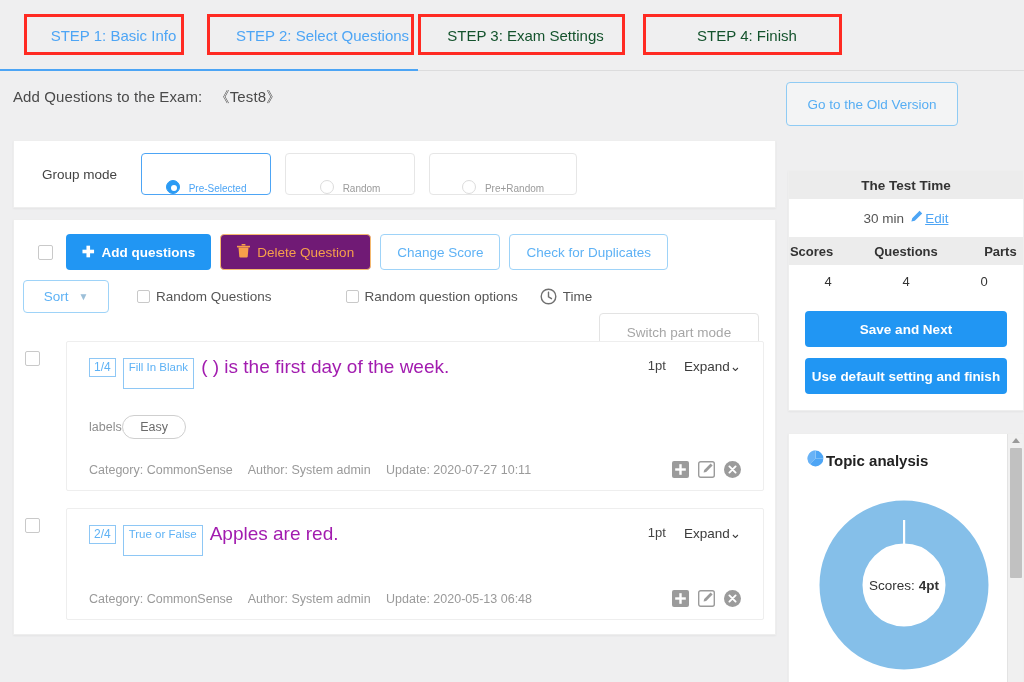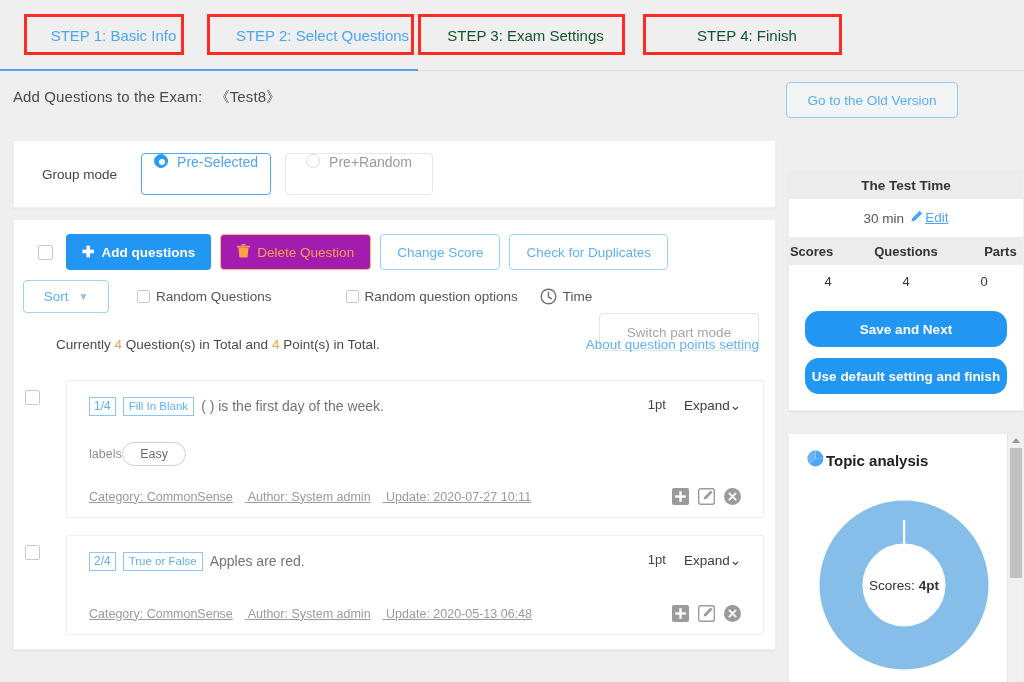--- a/index.html
+++ b/index.html
@@ -67,21 +67,21 @@
     position: absolute;
     left: 13px; top: 16px;
     font-size: 15px;
     color: #4a4a4a;
     letter-spacing: 0.1px;
   }
   #page-title .exam-name { color: #4a4a4a; }
   #old-version-btn {
     position: absolute;
     right: 66px; top: 10px;
-    width: 172px; height: 36px;
+    width: 172px; height: 44px;
     border: 1px solid #8fcbf4;
     border-radius: 4px;
     background: #f3f4f5;
     color: #57aef3;
     font-size: 13.5px;
     display: flex; align-items: center; justify-content: center;
     cursor: pointer;
   }
 
   
@@ -107,22 +107,22 @@
     height: 68px;
     display: flex; align-items: center;
     padding-left: 28px;
   }
   #group-mode-label { font-size: 13.5px; color: #444; margin-right: 24px; }
   .mode-opt {
     width: 130px; height: 42px;
     border: 1px solid #e6e6e6;
     border-radius: 4px;
     margin-right: 14px;
-    display: flex; align-items: flex-start; justify-content: center;
-    font-size: 14px; color: #9b9b9b;
+    display: flex; align-items: flex-end; justify-content: center;
+    font-size: 10px; color: #9b9b9b;
     cursor: pointer; background: #fff;
   }
   .mode-opt.sel { border-color: #4da5f5; color: #4da5f5; }
   .radio {
     width: 14px; height: 14px; border-radius: 50%;
     border: 1px solid #dcdcdc; margin-right: 9px; background: #fff;
     display: inline-block; position: relative; flex: none;
   }
   .mode-opt.sel .radio { border-color: #2b9bf4; background: #2b9bf4; }
   .mode-opt.sel .radio::after {
@@ -142,21 +142,21 @@
     flex: none; cursor: pointer;
   }
   .btn {
     height: 36px; border-radius: 4px;
     display: flex; align-items: center; justify-content: center;
     font-size: 13.5px; cursor: pointer; white-space: nowrap;
     padding: 0 16px;
   }
   #btn-add { background: #2196f3; color: #fff; margin-left: 13px; font-weight: bold; }
   #btn-add .plus { font-size: 15px; margin-right: 7px; font-weight: bold; }
-  #btn-delete { background: #a21caf; color: #f7a04a; border: 1px solid #f5b96f; margin-left: 9px; }
+  #btn-delete { background: #701a75; color: #f7a04a; border: 1px solid #f5b96f; margin-left: 9px; }
   #btn-delete .trash { margin-right: 7px; font-size: 14px; }
   #btn-change { background: #fff; color: #5eb2f5; border: 1px solid #9ed3f8; margin-left: 9px; }
   #btn-dup { background: #fff; color: #5eb2f5; border: 1px solid #9ed3f8; margin-left: 9px; }
 
   #toolbar-row2 {
     display: flex; align-items: center;
     padding: 10px 0 0 9px;
   }
   #sort-btn {
     width: 86px; height: 33px;
@@ -204,37 +204,37 @@
     position: relative;
   }
   .q-head { display: flex; align-items: flex-start; }
   .q-idx {
     border: 1px solid #8ec7f5; color: #5eb2f5;
     font-size: 12px; padding: 1px 4px 2px 4px; line-height: 14px;
     margin-right: 7px; flex: none;
   }
   .q-type {
     border: 1px solid #8ec7f5; color: #5eb2f5;
-    font-size: 11.5px; padding: 1px 5px 2px 5px; line-height: 14px;
+    font-size: 11.5px; padding: 1px 5px 14px 5px; line-height: 14px;
     margin-right: 7px; flex: none;
   }
-  .q-text { font-size: 14px; color: #737373; line-height: 18px; flex: 1; }
+  .q-text { font-size: 19px; color: #a21caf; line-height: 18px; flex: 1; }
   .q-pt { font-size: 13px; color: #444; margin-right: 18px; white-space: nowrap; }
   .q-expand { font-size: 13.5px; color: #3c3c3c; white-space: nowrap; cursor: pointer; }
   .q-labels { display: flex; align-items: center; margin-top: 26px; }
   .q-labels .lbl-txt { font-size: 12.5px; color: #8e8e8e; }
   .q-labels .pill {
     border: 1px solid #cfcfcf; border-radius: 14px;
     padding: 4px 17px; font-size: 12.5px; color: #6b6b6b;
     margin-left: -3px; background: #fff;
   }
   .q-meta {
     margin-top: 22px;
     font-size: 12.5px; color: #9a9a9a;
-    display: flex; align-items: center; justify-content: space-between; text-decoration: underline;
+    display: flex; align-items: center; justify-content: space-between;
   }
   .q-meta .metas span { margin-right: 12px; }
   .q-actions { display: flex; align-items: center; gap: 9px; }
   .q-actions .ic { cursor: pointer; display: inline-flex; }
 
   
   #right-col {
     position: absolute;
     left: 788px; top: 0;
     width: 236px;
@@ -247,30 +247,30 @@
   }
   #test-time-hdr {
     background: #ececec; height: 28px;
     display: flex; align-items: center; justify-content: center;
     font-weight: bold; font-size: 13.5px; color: #333;
   }
   #test-time-val {
     height: 38px; display: flex; align-items: center; justify-content: center;
     font-size: 13.5px; color: #555; gap: 6px;
   }
-  #test-time-val .edit { color: #4da5f5; cursor: pointer; display: inline-flex; gap: 2px; text-decoration: underline; }
+  #test-time-val .edit { color: #4da5f5; cursor: pointer; display: inline-flex; align-items: center; gap: 2px; text-decoration: underline; }
   #stats-hdr {
     background: #ececec; height: 28px;
     display: flex; align-items: center;
     font-weight: bold; font-size: 13px; color: #333; gap: 40px;
   }
   #stats-hdr div, #stats-vals div { flex: 1; text-align: center; }
   #stats-vals { display: flex; height: 32px; align-items: center; font-size: 13px; color: #333; }
   .side-btn {
-    margin: 0 16px; height: 36px; border-radius: 14px;
+    margin: 0 16px; height: 36px; border-radius: 4px;
     background: #2196f3; color: #fff; font-size: 13.5px;
     display: flex; align-items: center; justify-content: center;
     cursor: pointer; font-weight: bold;
   }
   #save-next-btn { margin-top: 14px; }
   #default-finish-btn { margin-top: 11px; }
 
   #topic-card {
     margin-top: 22px;
     background: #fff; border: 1px solid #eee;
@@ -343,20 +343,24 @@
 
 <div id="content">
 
   <div id="left-col">
 
     <div class="card" id="group-mode-card">
       <div id="group-mode-label">Group mode</div>
       <div class="mode-opt sel">
         <span class="radio"></span>
         <span>Pre-Selected</span>
+      </div>
+      <div class="mode-opt">
+        <span class="radio"></span>
+        <span>Random</span>
       </div>
       <div class="mode-opt" style="width:148px">
         <span class="radio"></span>
         <span>Pre+Random</span>
       </div>
     </div>
 
     <div class="card" id="toolbar-card">
 
       <div id="toolbar-row1">
@@ -398,26 +402,20 @@
                 <circle cx="8.5" cy="8.5" r="7.3" fill="none" stroke="#6f6f6f" stroke-width="1.4"></circle>
                 <path d="M8.5 4.3v4.5l3 1.9" fill="none" stroke="#6f6f6f" stroke-width="1.4" stroke-linecap="round"></path>
               </svg>
           </span>
           <span>Time</span>
         </div>
       </div>
 
       <div id="switch-part-btn">Switch part mode</div>
 
-      <div id="summary-row">
-        <div id="summary-text">
-          <span>Currently </span><b>4</b><span> Question(s) in Total and </span><b>4</b><span> Point(s) in Total.</span>
-        </div>
-        <div id="points-link">About question points setting</div>
-      </div>
 
       <div class="q-wrap" style="margin-top:28px">
         <div class="cb"></div>
         <div class="q-card">
           <div class="q-head">
             <span class="q-idx">1/4</span>
             <span class="q-type">Fill In Blank</span>
             <span class="q-text">( ) is the first day of the week.</span>
             <span class="q-pt">1pt</span>
             <span class="q-expand"><span>Expand</span><span>⌄</span></span>

